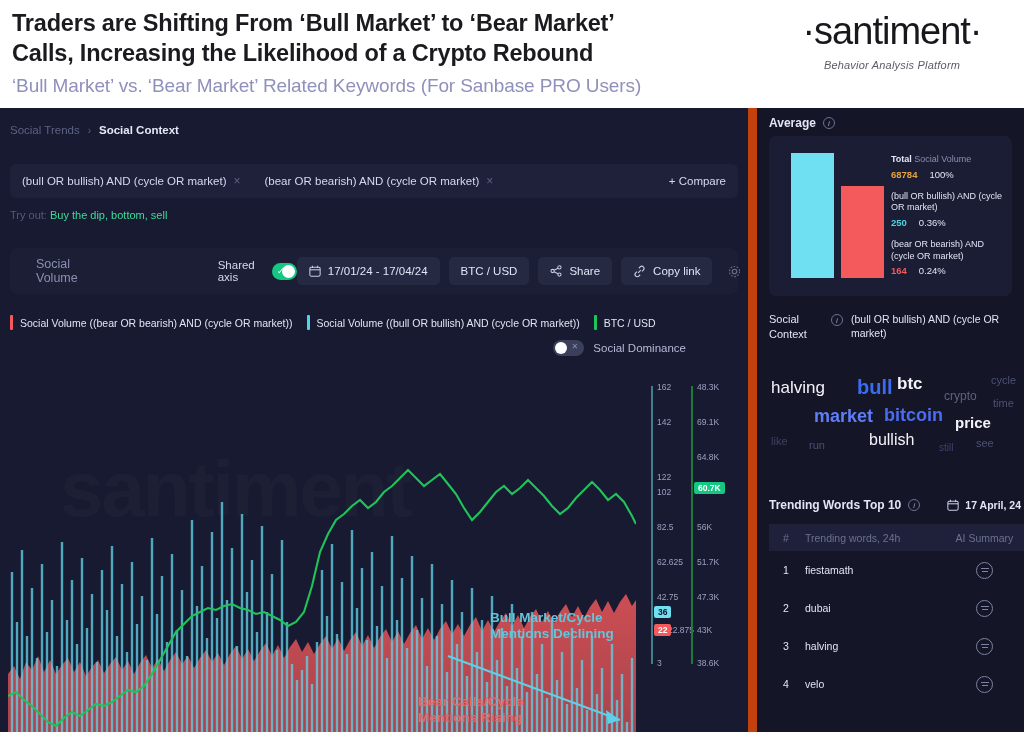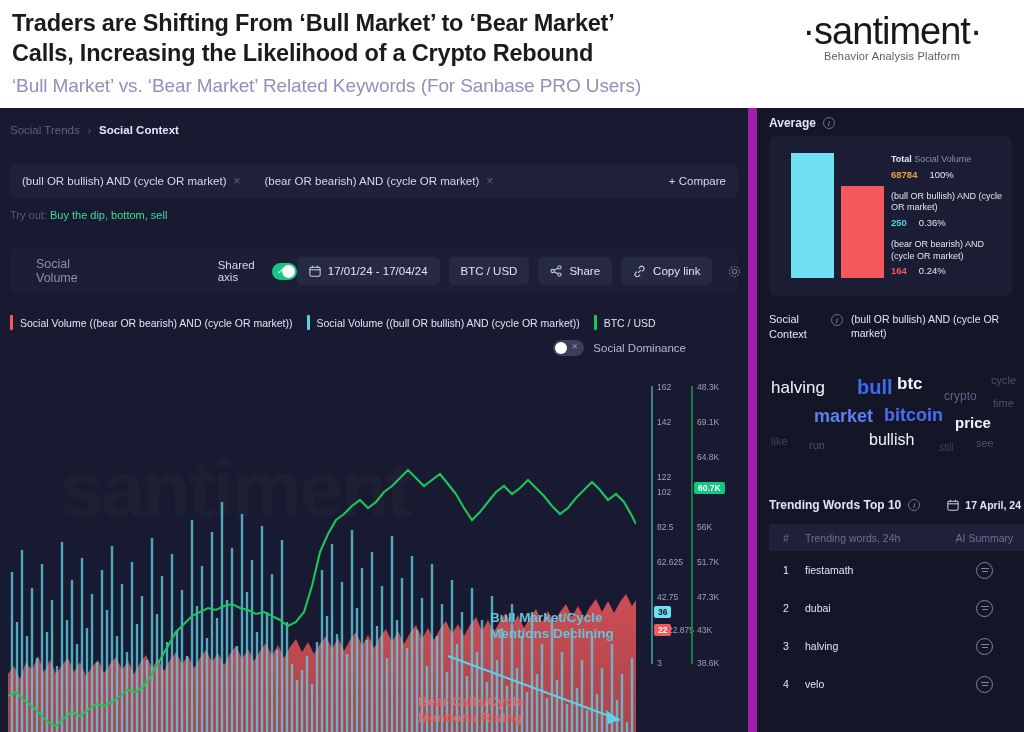--- a/index.html
+++ b/index.html
@@ -27,27 +27,27 @@
   }
   .header-right {
     width: 264px; padding-top: 12px; text-align: center;
   }
   .brand {
     font-size: 38px; font-weight: 400; color: #17171c;
     letter-spacing: -1px; line-height: 1;
     font-family: "Liberation Sans", sans-serif;
   }
   .brand-sub {
-    font-size: 11px; color: #5c5c66; letter-spacing: .2px;
+    margin-top: 9px; font-size: 11px; color: #5c5c66; letter-spacing: .2px; font-style: italic;
   }
 
   
   .app {
     position: absolute; left: 0; top: 108px; width: 856px; height: 624px;
-    background: #a21caf;
+    background: #c2410c;
   }
   .main-col {
     position: absolute; left: 0; top: 0; width: 748px; height: 624px;
     background: #171a30;
   }
   .side-col {
     position: absolute; left: 757px; top: 0; width: 267px; height: 624px;
     background: #141527;
   }
 

